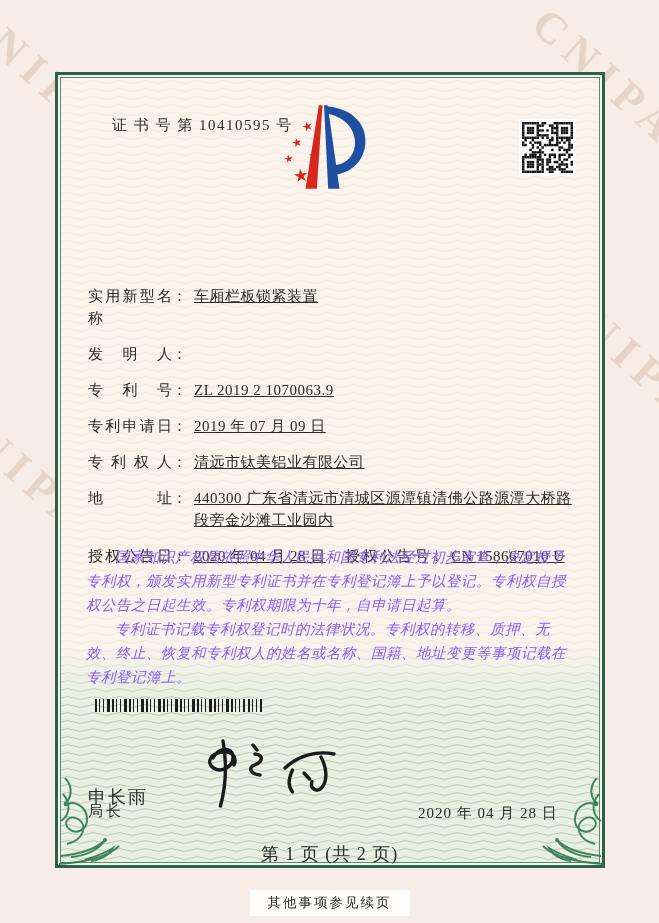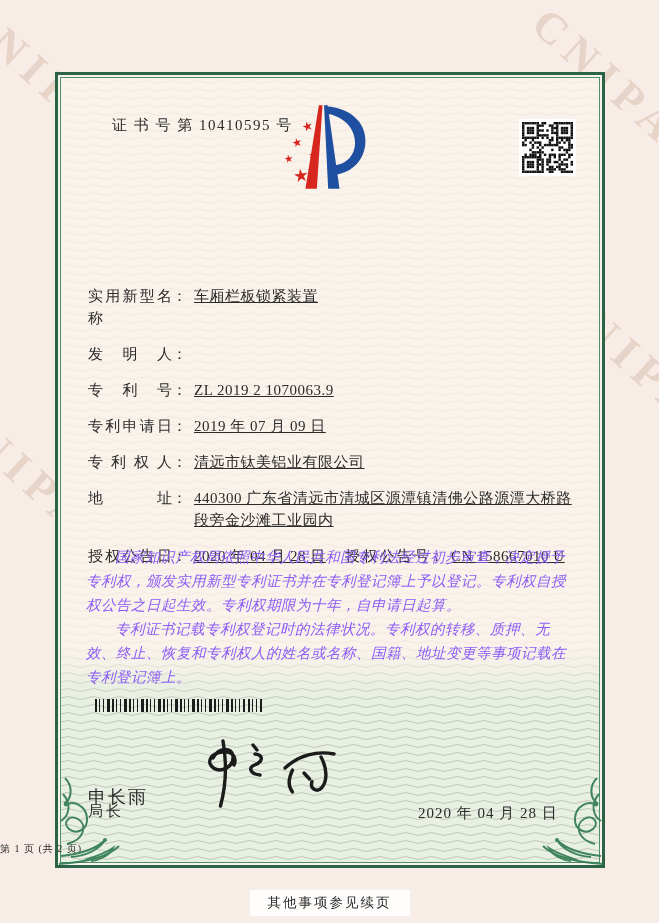--- a/index.html
+++ b/index.html
@@ -63,21 +63,21 @@
       #1c1c1c 0 2px, transparent 2px 4px,
       #1c1c1c 4px 5px, transparent 5px 8px,
       #1c1c1c 8px 9px, transparent 9px 12px,
       #1c1c1c 12px 14.5px, transparent 14.5px 17px);
   }
   
   .signer-title{position:absolute;left:88px;top:755px;font-size:15px;letter-spacing:3px;margin-top:47px;}
   .signer-name{position:absolute;left:88px;top:785px;font-size:18px;letter-spacing:2px;text-align:center;}
   .sig{position:absolute;left:193px;top:727px;width:240px;height:85px;}
   .issue-date{position:absolute;left:418px;top:804px;font-size:15px;letter-spacing:1px;}
-  .page-info{position:absolute;left:0;top:842px;width:100%;font-size:10px;letter-spacing:1px;}
+  .page-info{position:absolute;left:0;top:842px;width:100%;text-align:center;font-size:18px;letter-spacing:1px;}
   
   .footer-note{position:absolute;left:0;top:877px;width:100%;text-align:center;margin-top:12px;}
   .footer-note span{
     display:inline-block;background:#fffdfb;border:1px solid rgba(0,0,0,0.05);
     padding:4px 18px;font-size:13.5px;letter-spacing:2px;
   }
   
   .orn{position:absolute;width:88px;height:118px;}
   .orn-left{left:57px;top:748px;}
   .orn-right{left:517px;top:748px;transform:scaleX(-1);}

